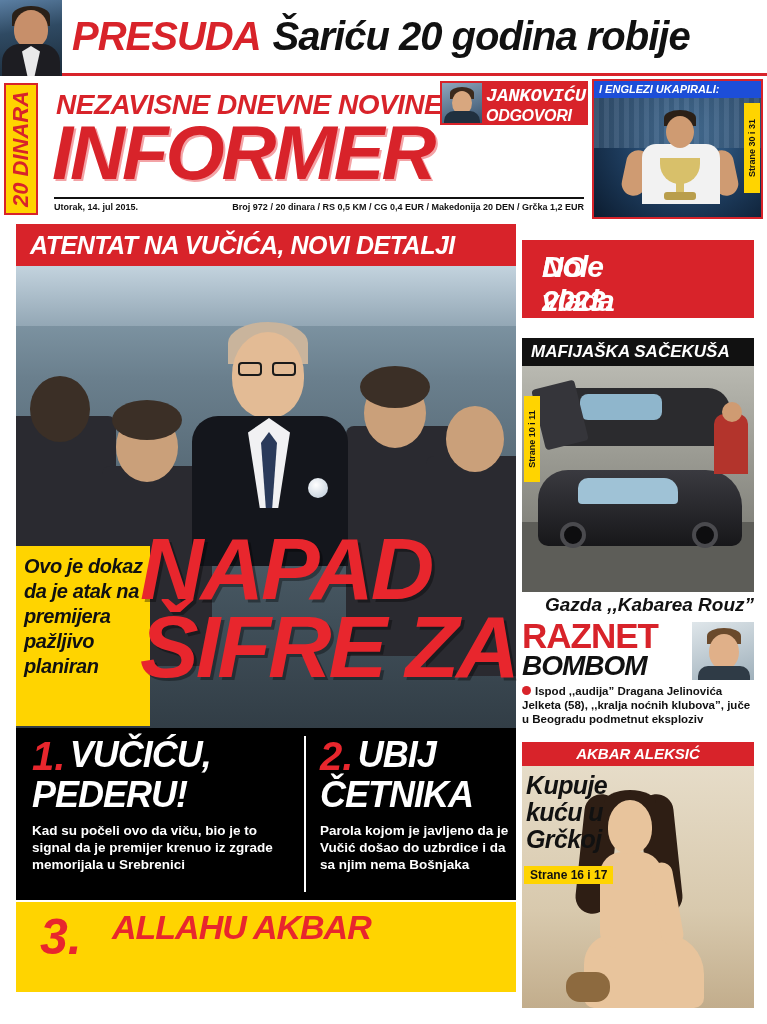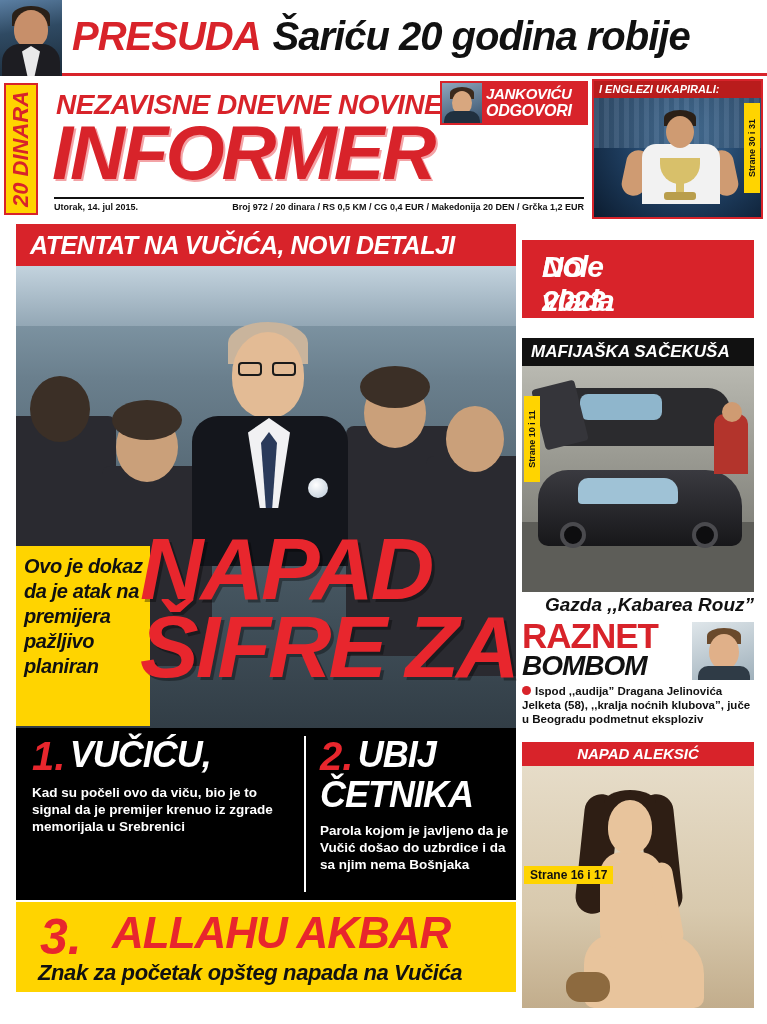--- a/index.html
+++ b/index.html
@@ -122,33 +122,33 @@
     background: linear-gradient(160deg,#8fa7bd,#35506b);
     overflow: hidden;
   }
   .jp-face { position:absolute; left:10px; top:8px; width:20px; height:24px; border-radius:50%; background:#d8a77f; }
   .jp-hair { position:absolute; left:8px; top:4px; width:24px; height:12px; border-radius:50% 50% 0 0; background:#3b2a1d; }
   .jp-body { position:absolute; left:2px; top:28px; width:36px; height:14px; background:#20303f; border-radius:10px 10px 0 0;}
   .jankovic-txt {
     position: absolute; left: 46px; top: 4px; color: #fff;
     font-style: italic; font-weight: bold;
   }
-  .jankovic-txt .l1 { font-size: 15px; letter-spacing: -0.3px; }
+  .jankovic-txt .l1 { font-size: 19px; letter-spacing: -0.3px; font-family: Liberation Mono, monospace; }
   .jankovic-txt .l2 { font-size: 16px; letter-spacing: -0.3px; }
 
   
   .djokovic-box {
     position: absolute; left: 592px; top: 79px; width: 171px; height: 140px;
     background: #0b1b2e;
     border: 2px solid #d8232a;
     overflow: hidden;
   }
   .djoko-header {
     position: absolute; left: 0; top: 0; width: 171px; height: 17px;
-    background: #b91c1c; color: #fff;
+    background: #1d4ed8; color: #fff;
     font-size: 11px; font-weight: bold; font-style: italic;
     padding: 2px 0 0 5px;
   }
   .djoko-img {
     position: absolute; left: 0; top: 17px; width: 171px; height: 121px;
     background:
       radial-gradient(circle at 55% 30%, #3d6f9e 0%, #1d3b5c 55%, #0b1b2e 100%);
   }
   .dj-crowd {
     position:absolute; left:0; top:0; width:171px; height:50px;
@@ -283,21 +283,21 @@
   .allahu {
     position: absolute; left: 16px; top: 902px; width: 500px; height: 90px;
     background: #ffd400;
   }
   .allahu .num {
     position: absolute; left: 24px; top: 6px;
     color: #e8262d; font-size: 50px; font-weight: bold; font-style: italic;
   }
   .allahu .txt {
     position: absolute; left: 96px; top: 6px;
-    color: #e8262d; font-size: 44px; font-weight: bold; font-style: italic;
+    color: #e8262d; font-size: 34px; font-weight: bold; font-style: italic;
     letter-spacing: -1px;
   }
   .allahu .sub {
     position: absolute; left: 22px; top: 58px;
     color: #111; font-size: 22px; font-weight: bold; font-style: italic;
     letter-spacing: -0.4px;
   }
 
   
   .nole {
@@ -513,34 +513,34 @@
 
   <div class="sifre">
     <div>NAPAD</div>
     <div>ŠIFRE ZA</div>
   </div>
 
   <div class="black-block">
     <div class="bb-col one">
       <span class="bb-num">1.</span>
       <span class="bb-head">VUČIĆU,</span>
+      <div class="bb-head2">PEDERU!</div>
       <div class="bb-body">Kad su počeli ovo da viču, bio je to signal da je premijer krenuo iz zgrade memorijala u Srebrenici</div>
     </div>
     <div class="bb-col two">
       <span class="bb-num">2.</span>
       <span class="bb-head">UBIJ</span>
       <div class="bb-head2">ČETNIKA</div>
       <div class="bb-body">Parola kojom je javljeno da je Vučić došao do uzbrdice i da sa njim nema Bošnjaka</div>
     </div>
   </div>
 
   <div class="allahu">
     <span class="num">3.</span>
     <span class="txt">ALLAHU AKBAR</span>
-    <span class="sub">Znak za početak opšteg napada na Vučića</span>
   </div>
 
   <div class="nole">
     <span>
       <span>Nole vlada</span><br>
       <span>DO 2023.</span>
     </span>
   </div>
 
   <div class="mafija-head">
@@ -572,27 +572,28 @@
       <div class="rp-face"></div>
       <div class="rp-body"></div>
     </div>
   </div>
 
   <div class="raznet-body">
     <span class="redot"></span><span>Ispod ,,audija” Dragana Jelinovića Jelketa (58), ,,kralja noćnih klubova”, juče u Beogradu podmetnut eksploziv</span>
   </div>
 
   <div class="seka-head">
-    <span>NAPAD ALEKSIĆ</span>
+    <span>AKBAR ALEKSIĆ</span>
   </div>
   <div class="seka-photo">
     <div class="sk-hair-l"></div>
     <div class="sk-hair-r"></div>
     <div class="sk-legs"></div>
     <div class="sk-body"></div>
     <div class="sk-arm"></div>
     <div class="sk-hair-top"></div>
     <div class="sk-face"></div>
     <div class="sk-shoe"></div>
   </div>
+  <div class="seka-title">Kupuje kuću u Grčkoj</div>
   <div class="seka-strane">Strane 16 i 17</div>
 
 </div>
 
 </body></html>

